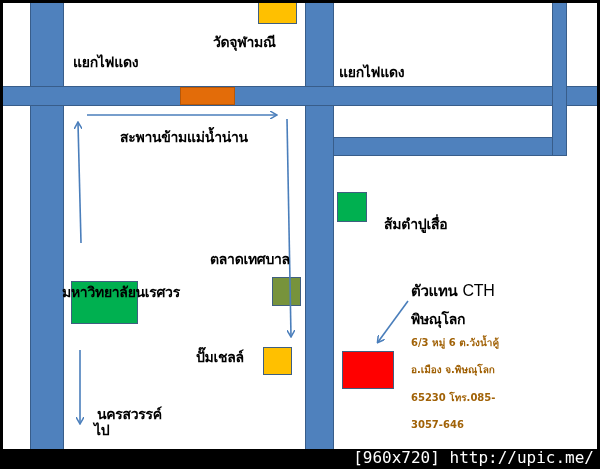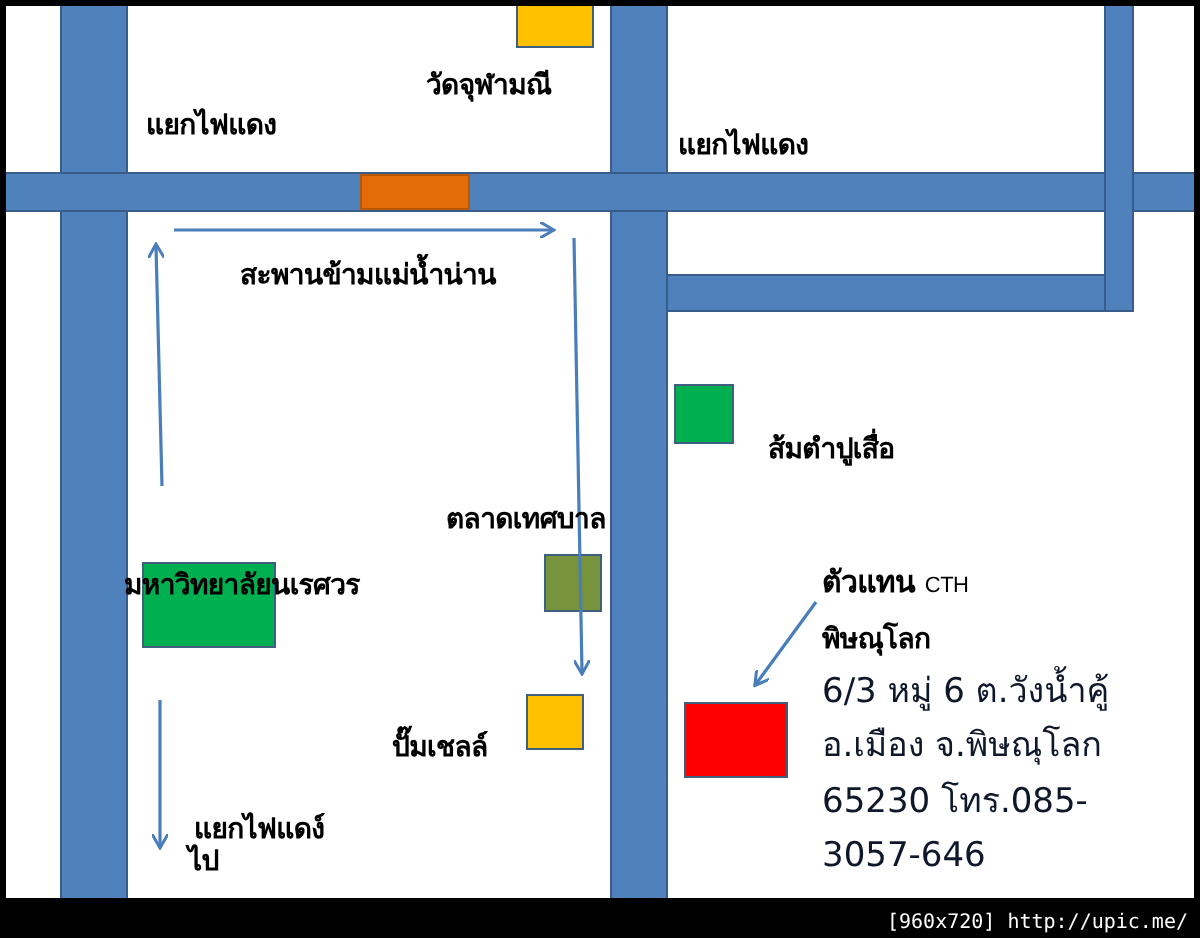--- a/index.html
+++ b/index.html
@@ -1,22 +1,22 @@
 <!DOCTYPE html>
 <html><head>
 <meta charset="utf-8">
 <style>
   html, body { margin:0; padding:0; }
   body { width:600px; height:469px; background:#000; position:relative; overflow:hidden; font-family:"DejaVu Sans", sans-serif; }
   .map { position:absolute; left:3px; top:3px; width:594px; height:446px; background:#fff; overflow:hidden; }
   .road { position:absolute; background:#4f81bd; border:1px solid #385d8a; box-sizing:border-box; }
   .box { position:absolute; box-sizing:border-box; border:1.5px solid #3f5f80; }
   .lbl { position:absolute; color:#000; font-size:14px; font-weight:bold; white-space:nowrap; letter-spacing:-0.3px; }
-  .addr { position:absolute; color:#0f172a; font-size:17px; white-space:nowrap; line-height:1; }
-  .footer { position:absolute; right:6px; bottom:2px; color:#fff; font-family:"DejaVu Sans Mono", monospace; font-size:10px; }
+  .addr { position:absolute; color:#a16207; font-size:10px; white-space:nowrap; line-height:1;font-weight:bold; }
+  .footer { position:absolute; right:6px; bottom:2px; color:#fff; font-family:"DejaVu Sans Mono", monospace; font-size:16px; }
   svg.arrows { position:absolute; left:0; top:0; }
 </style>
 </head>
 <body>
 
 <div class="map">
 
   <div class="road" style="left:27px; top:-2px; width:34px; height:452px;"></div>
   <div class="road" style="left:302px; top:-2px; width:29px; height:452px;"></div>
   <div class="road" style="left:330px; top:134px; width:222px; height:19px;"></div>
@@ -53,28 +53,28 @@
       <line x1="405" y1="298" x2="375" y2="339" stroke="#4a7ebb" stroke-width="1.6" marker-end="url(#ah)"></line>
     </g>
   </svg>
 
   <div class="lbl" style="left:210px; top:28px;text-align:center;">วัดจุฬามณี</div>
   <div class="lbl" style="left:70px; top:48px;">แยกไฟแดง</div>
   <div class="lbl" style="left:336px; top:58px;">แยกไฟแดง</div>
   <div class="lbl" style="left:117px; top:123px;">สะพานข้ามแม่น้ำน่าน</div>
   <div class="lbl" style="left:381px; top:210px;">ส้มตำปูเสื่อ</div>
   <div class="lbl" style="left:59px; top:255px;margin-top:23px;">มหาวิทยาลัยนเรศวร</div>
-  <div class="lbl" style="left:220px; top:245px;">ตลาดเทศบาล</div>
-  <div class="lbl" style="left:193px; top:343px;margin-top:16px;">ปั๊มเชลล์</div>
+  <div class="lbl" style="left:207px; top:245px;">ตลาดเทศบาล</div>
+  <div class="lbl" style="left:193px; top:343px;">ปั๊มเชลล์</div>
   <div class="lbl" style="left:91px; top:372px;margin-top:44px;">ไป</div>
-  <div class="lbl" style="left:94px; top:400px;">แยกไฟแดง์</div>
+  <div class="lbl" style="left:94px; top:400px;">นครสวรรค์</div>
 
   <div class="lbl" style="left:408px; top:276px; font-size:15px;">
     <span>ตัวแทน</span>
-    <span style="font-size:11px; font-weight:normal; font-family:'Liberation Sans', sans-serif;">CTH</span>
+    <span style="font-size:16px; font-weight:normal; font-family:'Liberation Sans', sans-serif;">CTH</span>
   </div>
   <div class="lbl" style="left:408px; top:305px;">พิษณุโลก</div>
   <div class="addr" style="left:408px; top:335px;">6/3  หมู่ 6 ต.วังน้ำคู้</div>
   <div class="addr" style="left:408px; top:362px;">อ.เมือง  จ.พิษณุโลก</div>
   <div class="addr" style="left:408px; top:390px;text-align:center;">65230  โทร.085-</div>
   <div class="addr" style="left:408px; top:417px;">3057-646</div>
 </div>
 
 <div class="footer">[960x720] http://upic.me/</div>
 

